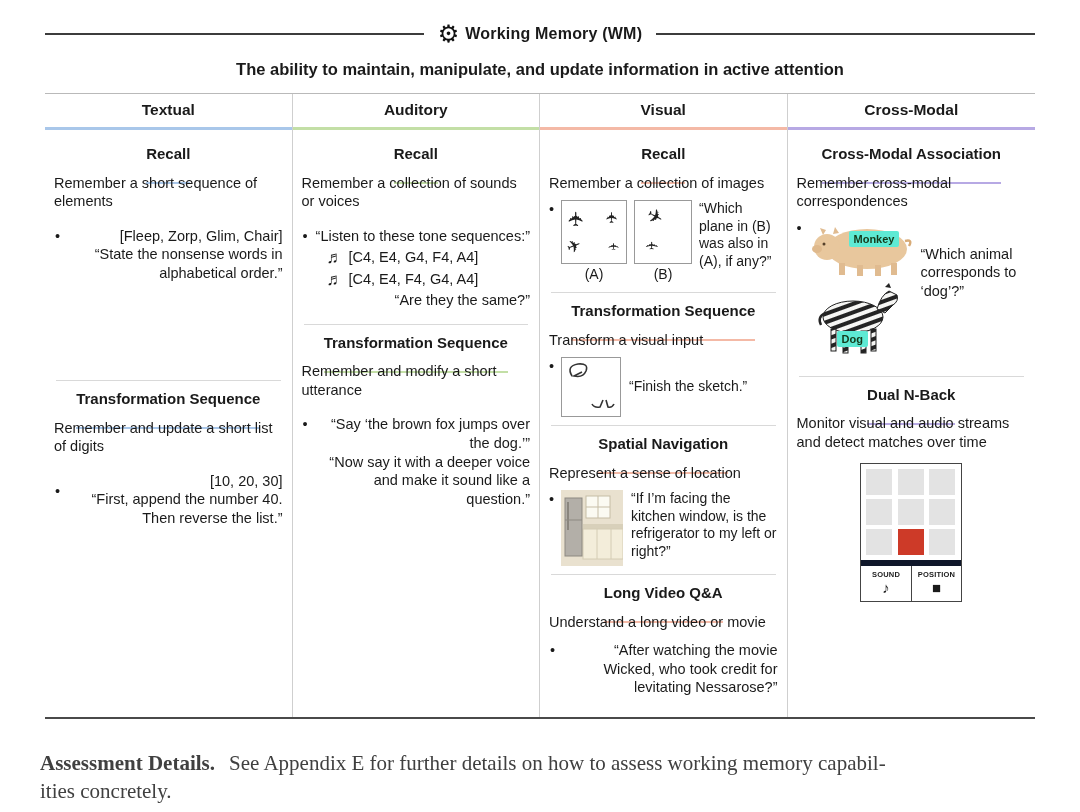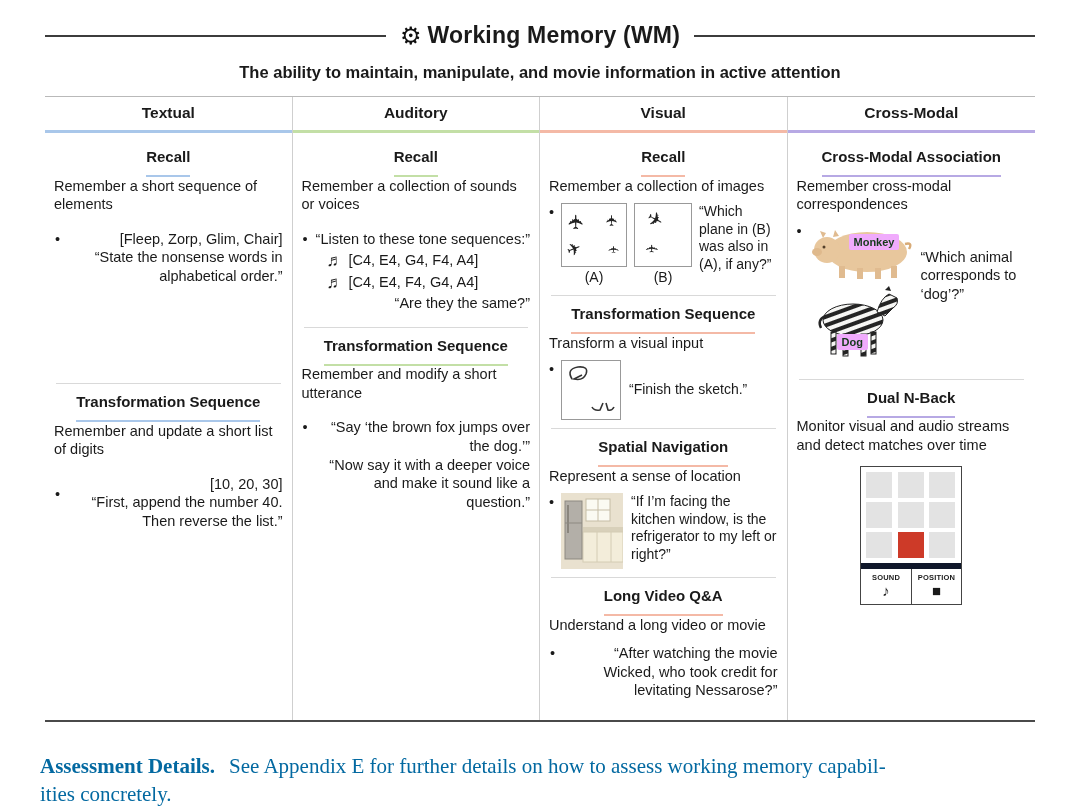--- a/index.html
+++ b/index.html
@@ -4,37 +4,37 @@
 <style>
   html,body{margin:0;padding:0;background:#ffffff;}
   body{width:1080px;height:812px;font-family:"Liberation Sans","DejaVu Sans",sans-serif;color:#1a1a1a;position:relative;}
   .fig{width:1080px;box-sizing:border-box;padding-top:22px;}
 
   
   .titlebar{display:flex;align-items:center;width:990px;margin:0 auto;}
   .titlebar .rule{flex:1 1 auto;height:2px;background:#3c3c3c;}
   .title-center{display:flex;align-items:center;margin:0 14px;white-space:nowrap;}
   .gear{font-size:24px;line-height:1;margin-right:6px;color:#111;}
-  .fig-title{font-size:23px;font-weight:bold;letter-spacing:.2px;}
+  .fig-title{font-size:16px;font-weight:bold;letter-spacing:.2px;}
   .subtitle{text-align:center;font-weight:bold;font-size:16.5px;margin-top:14px;}
 
   
   .wm-table{width:990px;margin:14px auto 0 auto;border-top:1px solid #b9b9b9;border-bottom:2px solid #4a4a4a;
             display:grid;grid-template-columns:repeat(4,1fr);}
   .col{border-right:1px solid #cfcfcf;min-height:596px;display:flex;flex-direction:column;}
   .col:last-child{border-right:none;}
   .col-textual{--accent:#a9c7ea;}
   .col-auditory{--accent:#c3dfa6;}
   .col-visual{--accent:#f4b9a6;}
   .col-cross{--accent:#b7a9e4;}
   .col-head{text-align:center;font-weight:bold;font-size:15.5px;padding:7px 0 8px 0;border-bottom:3px solid var(--accent);}
   .col-body{padding:6px 9px 10px 9px;font-size:14.5px;line-height:1.28;}
 
   .sec-title{text-align:center;margin:8px 0 10px 0;}
-  .sec-title span{font-weight:bold;font-size:15px;border-bottom:2px solid var(--accent);padding-bottom:10px;}
+  .sec-title span{font-weight:bold;font-size:15px;border-bottom:2px solid var(--accent);padding-bottom:20px;}
   .desc{margin:0 0 16px 0;}
   .bullet{position:relative;padding-left:13px;margin:0 0 10px 0;text-align:right;}
   .bullet::before{content:"•";position:absolute;left:1px;top:0;}
   .bullet.low-dot::before{top:10px;}
   .sec-divider{border:none;border-top:1px solid #d9d9d9;margin:14px 2px 4px 2px;}
 
   
   .tone-row{display:flex;align-items:center;margin:3px 0 3px 12px;}
   .note-glyph{font-size:17px;margin-right:5px;line-height:1;}
   .outro{margin-left:8px;margin-top:3px;}
@@ -48,54 +48,54 @@
   .pane-label{font-size:14px;margin-top:2px;}
   .img-caption{font-size:14px;line-height:1.25;flex:1 1 auto;}
 
   
   .thumb-box{border:1px solid #999;background:#fff;flex:0 0 auto;margin-right:8px;}
   .caption-mid{align-self:center;}
 
   
   .animal-row{display:flex;align-items:flex-start;margin-top:6px;}
   .animal-stack{display:flex;flex-direction:column;flex:0 0 112px;}
-  .chip{position:absolute;background:#f0abfc;border-radius:2px;color:#14391a;font-weight:bold;font-size:11px;padding:1px 5px;}
+  .chip{position:absolute;background:#5eead4;border-radius:2px;color:#14391a;font-weight:bold;font-size:11px;padding:1px 5px;}
   .animal-fig{position:relative;}
   .animal-caption{font-size:14.5px;line-height:1.3;margin-top:26px;}
 
   
   .nback{width:100px;margin:12px auto 0 auto;border:1px solid #444;background:#fff;}
   .nb-grid{display:grid;grid-template-columns:repeat(3,1fr);gap:4px;padding:5px;}
   .nb-cell{width:26px;height:26px;background:#e3e3e3;}
   .nb-cell.active{background:#cd3a28;}
   .nb-bottom{display:flex;border-top:6px solid #0f172a;}
   .nb-slot{flex:1;text-align:center;padding:4px 0 5px 0;}
   .nb-slot + .nb-slot{border-left:1px solid #444;}
   .nb-label{font-size:7.5px;font-weight:bold;letter-spacing:.2px;}
   .nb-icon{font-size:15px;line-height:1.1;}
 
   
-  .footer{width:1000px;margin:30px auto 0 auto;font-family:"Liberation Serif","DejaVu Serif",serif;font-size:21px;line-height:1.35;color:#0369a1;}
+  .footer{width:1000px;margin:30px auto 0 auto;font-family:"Liberation Serif","DejaVu Serif",serif;font-size:21px;line-height:1.35;color:#404040;}
   .footer .lead{font-weight:bold;margin-right:14px;}
   .footer .l2{display:block;}
 </style>
 </head>
 <body>
 
 <div class="fig">
 
   <div class="titlebar">
     <div class="rule"></div>
     <div class="title-center">
       <span class="gear">⚙</span>
       <span class="fig-title">Working Memory (WM)</span>
     </div>
     <div class="rule"></div>
   </div>
-  <div class="subtitle">The ability to maintain, manipulate, and movie information in active attention</div>
+  <div class="subtitle">The ability to maintain, manipulate, and update information in active attention</div>
 
   <div class="wm-table">
 
     <div class="col col-textual">
       <div class="col-head">Textual</div>
       <div class="col-body">
         <div class="sec-title"><span>Recall</span></div>
         <p class="desc">Remember a short sequence of elements</p>
         <div class="bullet">
           <span>[Fleep, Zorp, Glim, Chair]</span><br>

